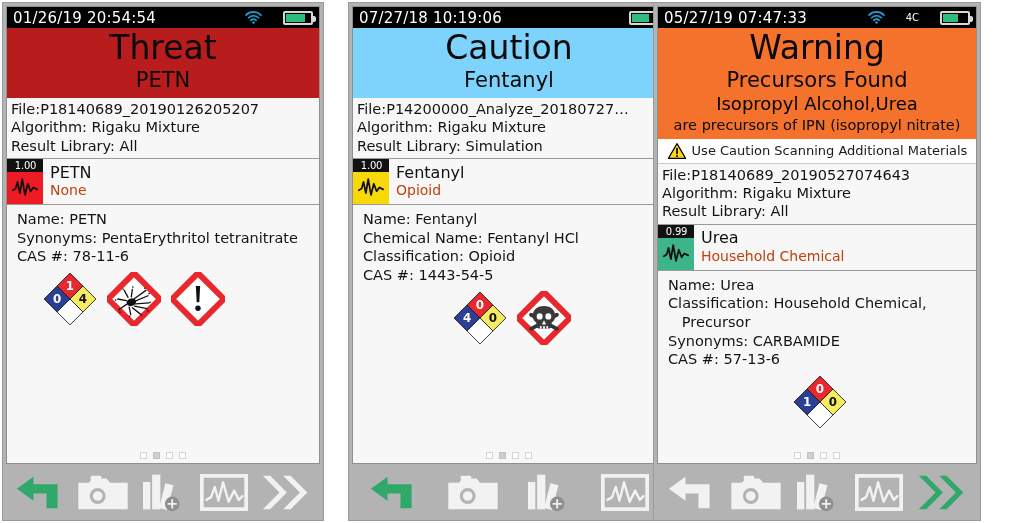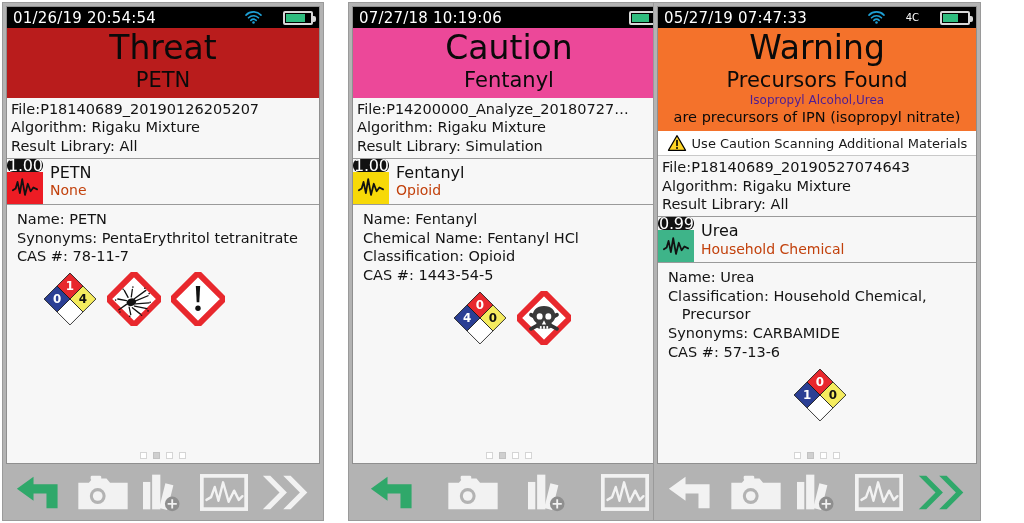--- a/index.html
+++ b/index.html
@@ -92,22 +92,22 @@
     line-height: 1.12;
     font-weight: 400;
   }
   .banner .subject {
     font-size: 21px;
     color: #0a0a0a;
     line-height: 1.2;
     padding-top: 1px;
   }
   .banner .sub2 {
-    font-size: 12px;
-    color: #4c1d95;
+    font-size: 18px;
+    color: #000000;
     line-height: 1.25;
   }
   .banner .sub3 {
     font-size: 14.5px;
     color: #0a0a0a;
     line-height: 1.25;
   }
 
   
   .caution-strip {
@@ -148,26 +148,25 @@
   }
   .result .badge {
     width: 36px;
     flex: 0 0 36px;
     display: flex;
     flex-direction: column;
   }
   .result .score {
     background: #111111;
     color: #ffffff;
-    font-size: 16px;
+    font-size: 10px;
     line-height: 13px;
-    text-align: left;
+    text-align: center;
     padding-left: 1px;
     letter-spacing: -0.2px;
-    border-radius: 6px;
   }
   .result .swatch {
     flex: 1 1 auto;
     display: flex;
     align-items: center;
     justify-content: center;
   }
   .result .info {
     padding-left: 7px;
     display: flex;
@@ -275,21 +274,21 @@
             </div>
           </div>
           <div class="info">
             <div class="rname">PETN</div>
             <div class="rclass">None</div>
           </div>
         </div>
         <div class="details">
           <div class="dline">Name: PETN</div>
           <div class="dline">Synonyms: PentaErythritol tetranitrate</div>
-          <div class="dline">CAS #: 78-11-7</div>
+          <div class="dline">CAS #: 78-11-6</div>
           <div class="pictos left-pad">
             <span>
               <svg viewBox="0 0 100 100" width="54" height="54">
                 <polygon points="50,2 74,26 50,50 26,26" fill="#e8282d" stroke="#1a1a1a" stroke-width="1.6"></polygon>
                 <polygon points="2,50 26,26 50,50 26,74" fill="#2b3f94" stroke="#1a1a1a" stroke-width="1.6"></polygon>
                 <polygon points="98,50 74,26 50,50 74,74" fill="#f5ec5f" stroke="#1a1a1a" stroke-width="1.6"></polygon>
                 <polygon points="50,98 26,74 50,50 74,74" fill="#ffffff" stroke="#1a1a1a" stroke-width="1.6"></polygon>
                 <text x="50" y="34" text-anchor="middle" font-size="22" font-family="DejaVu Sans, sans-serif" font-weight="bold" fill="#ffffff">1</text>
                 <text x="26" y="58" text-anchor="middle" font-size="22" font-family="DejaVu Sans, sans-serif" font-weight="bold" fill="#ffffff">0</text>
                 <text x="74" y="58" text-anchor="middle" font-size="22" font-family="DejaVu Sans, sans-serif" font-weight="bold" fill="#111111">4</text>
@@ -396,21 +395,21 @@
       <div class="screen">
         <div class="statusbar">
           <span class="clock">07/27/18  10:19:06</span>
           <span class="spacer"></span>
           <div class="right">
             <div class="batt">
               <div class="lvl" style="width: 72%;"></div>
             </div>
           </div>
         </div>
-        <div class="banner" style="background: #ec4899;">
+        <div class="banner" style="background: #7dd3fc;">
           <div class="verdict">Caution</div>
           <div class="subject">Fentanyl</div>
         </div>
         <div class="meta">
           <div class="line">File:P14200000_Analyze_20180727…</div>
           <div class="line">Algorithm: Rigaku Mixture</div>
           <div class="line">Result Library: Simulation</div>
         </div>
         <div class="result">
           <div class="badge">

